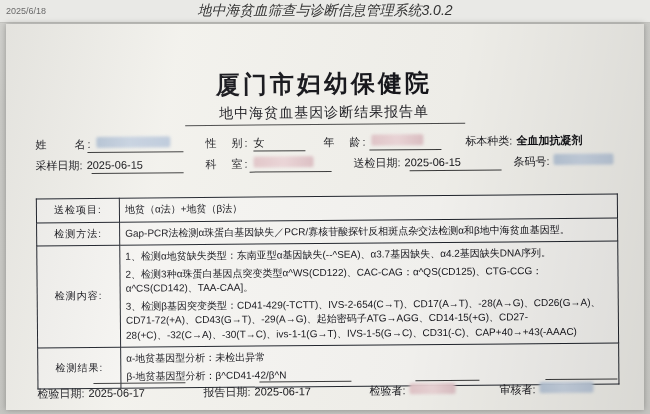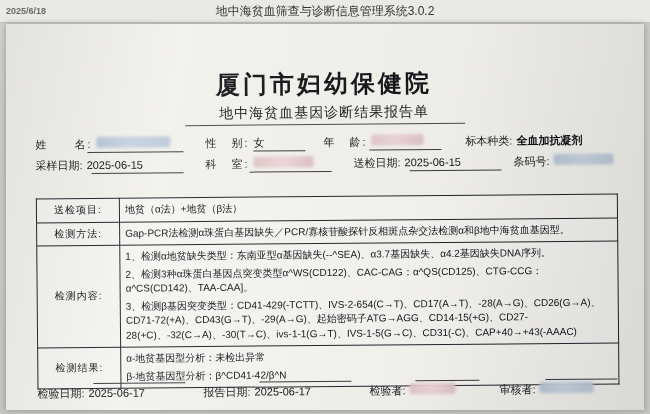--- a/index.html
+++ b/index.html
@@ -28,28 +28,28 @@
     background: #e9e9e6;
     border-bottom: 1px solid #c4c4c0;
     display: flex;
     align-items: center;
   }
   .topbar .date {
     font-size: 9px;
     color: #6a6a6a;
     margin-left: 6px;
     letter-spacing: 0px;
-    font-weight: bold;
   }
   .topbar .apptitle {
     position: absolute;
     left: 0; right: 0;
     text-align: center;
-    font-size: 12px;
+    font-size: 14px;
     color: #333;
+    font-style: italic;
   }
   
   .paper {
     position: absolute;
     left: 6px;
     top: 24px;
     width: 638px;
     height: 386px;
     background: #f2f1ec;
     box-shadow: 0 0 6px rgba(0,0,0,0.28);

